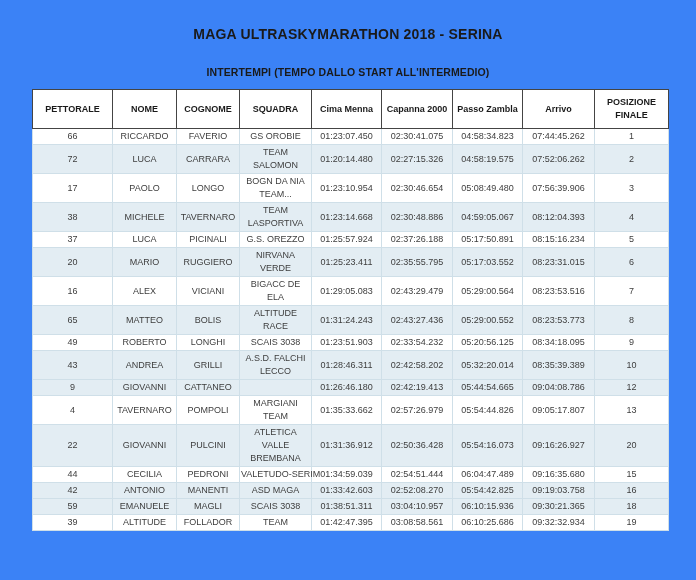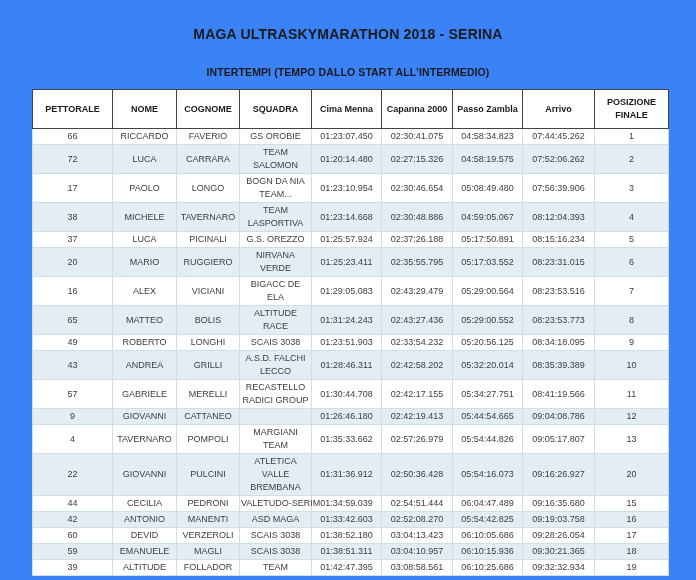--- a/index.html
+++ b/index.html
@@ -184,31 +184,20 @@
           <td>43</td>
           <td>ANDREA</td>
           <td>GRILLI</td>
           <td>A.S.D. FALCHI LECCO</td>
           <td>01:28:46.311</td>
           <td>02:42:58.202</td>
           <td>05:32:20.014</td>
           <td>08:35:39.389</td>
           <td>10</td>
         </tr>
-        <tr>
-          <td>57</td>
-          <td>GABRIELE</td>
-          <td>MERELLI</td>
-          <td>RECASTELLO RADICI GROUP</td>
-          <td>01:30:44.708</td>
-          <td>02:42:17.155</td>
-          <td>05:34:27.751</td>
-          <td>08:41:19.566</td>
-          <td>11</td>
-        </tr>
         <tr class="stripe">
           <td>9</td>
           <td>GIOVANNI</td>
           <td>CATTANEO</td>
           <td></td>
           <td>01:26:46.180</td>
           <td>02:42:19.413</td>
           <td>05:44:54.665</td>
           <td>09:04:08.786</td>
           <td>12</td>
@@ -250,31 +239,20 @@
           <td>42</td>
           <td>ANTONIO</td>
           <td>MANENTI</td>
           <td>ASD MAGA</td>
           <td>01:33:42.603</td>
           <td>02:52:08.270</td>
           <td>05:54:42.825</td>
           <td>09:19:03.758</td>
           <td>16</td>
         </tr>
-        <tr>
-          <td>60</td>
-          <td>DEVID</td>
-          <td>VERZEROLI</td>
-          <td>SCAIS 3038</td>
-          <td>01:38:52.180</td>
-          <td>03:04:13.423</td>
-          <td>06:10:05.686</td>
-          <td>09:28:26.054</td>
-          <td>17</td>
-        </tr>
         <tr class="stripe">
           <td>59</td>
           <td>EMANUELE</td>
           <td>MAGLI</td>
           <td>SCAIS 3038</td>
           <td>01:38:51.311</td>
           <td>03:04:10.957</td>
           <td>06:10:15.936</td>
           <td>09:30:21.365</td>
           <td>18</td>

